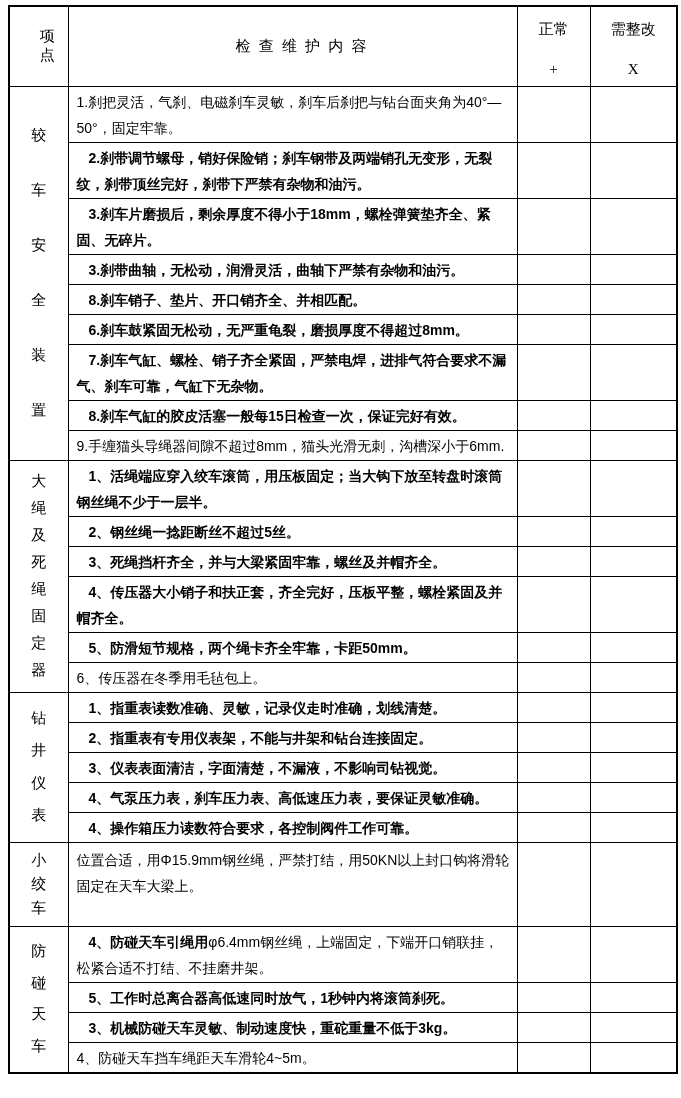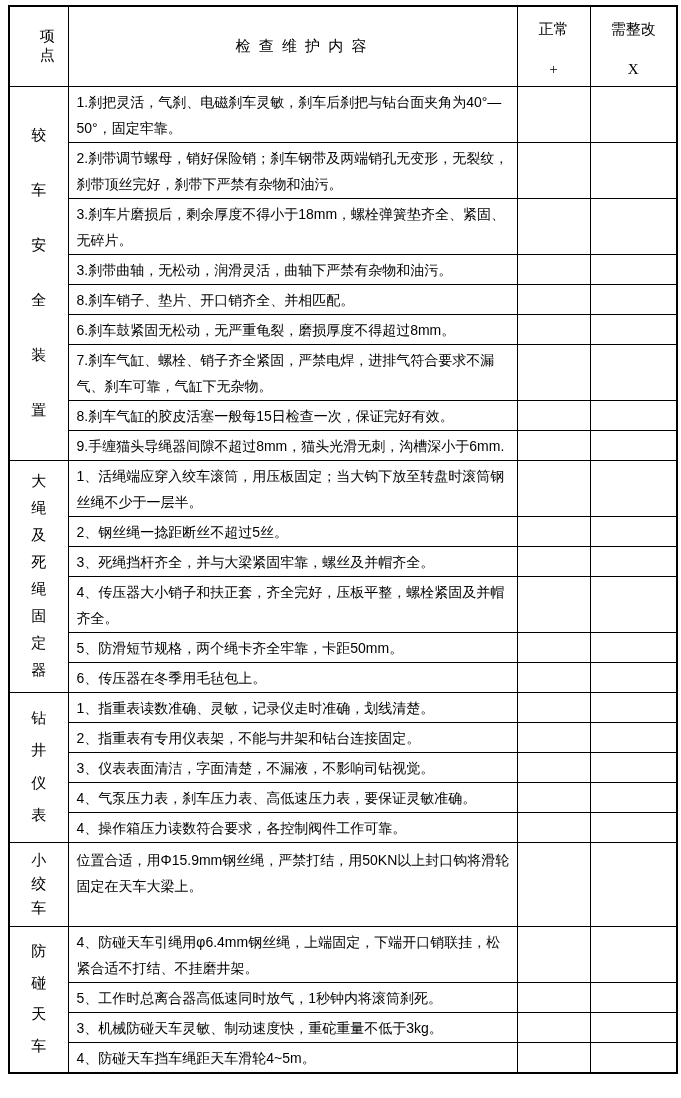--- a/index.html
+++ b/index.html
@@ -66,21 +66,21 @@
   }
 
   
   td.content-cell {
     padding: 2px 6px 1px 8px;
     font-size: 14px;
     line-height: 26px;
     vertical-align: middle;
   }
   td.content-cell.tall { padding-bottom: 27px; vertical-align: top; padding-top: 4px; }
-  td.content-cell .bold { font-weight: normal; }
+  td.content-cell .bold { font-weight: bold; margin-left: 12px; }
 
   td.mark-cell { background: #ffffff; }
 </style>
 </head>
 <body>
 
 <div class="page">
   <table class="checklist">
     <colgroup>
       <col class="c-item">

